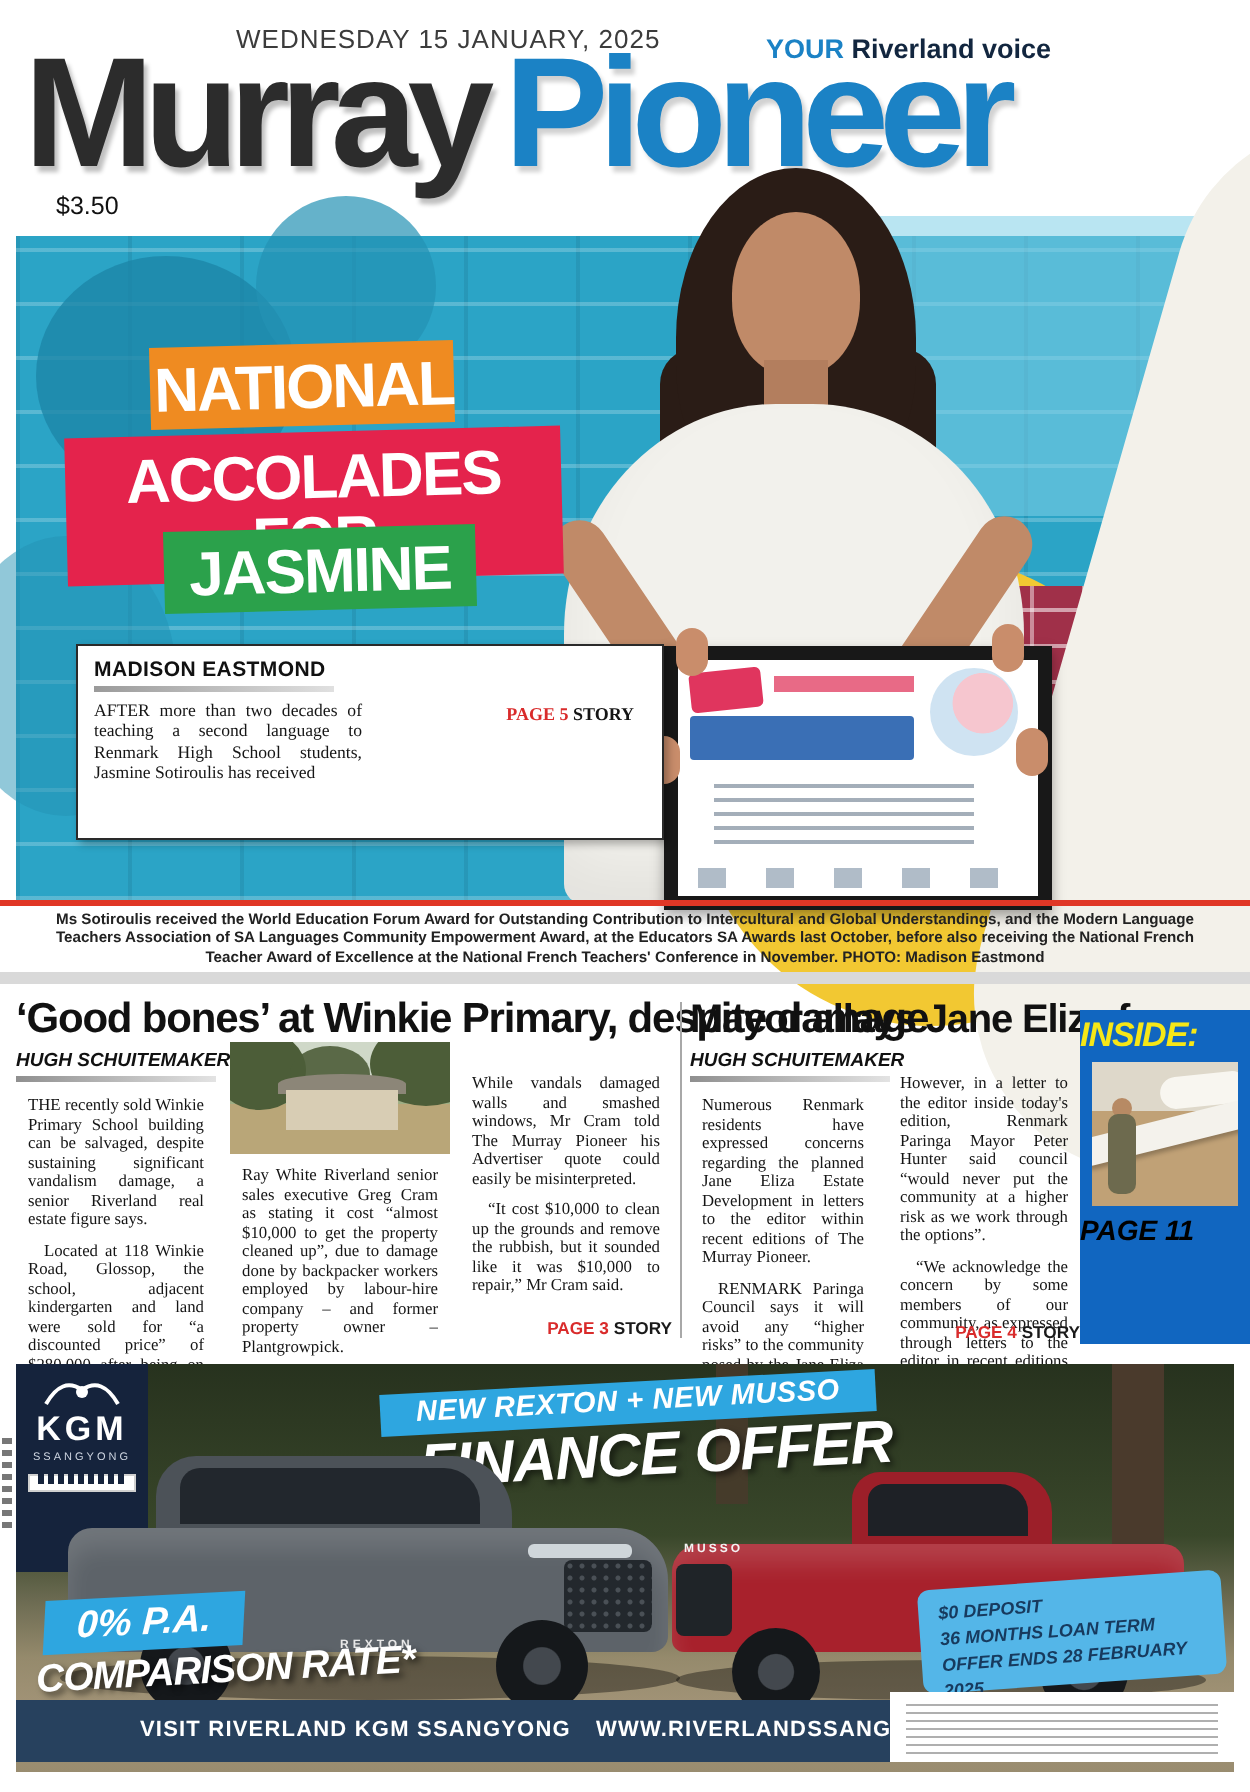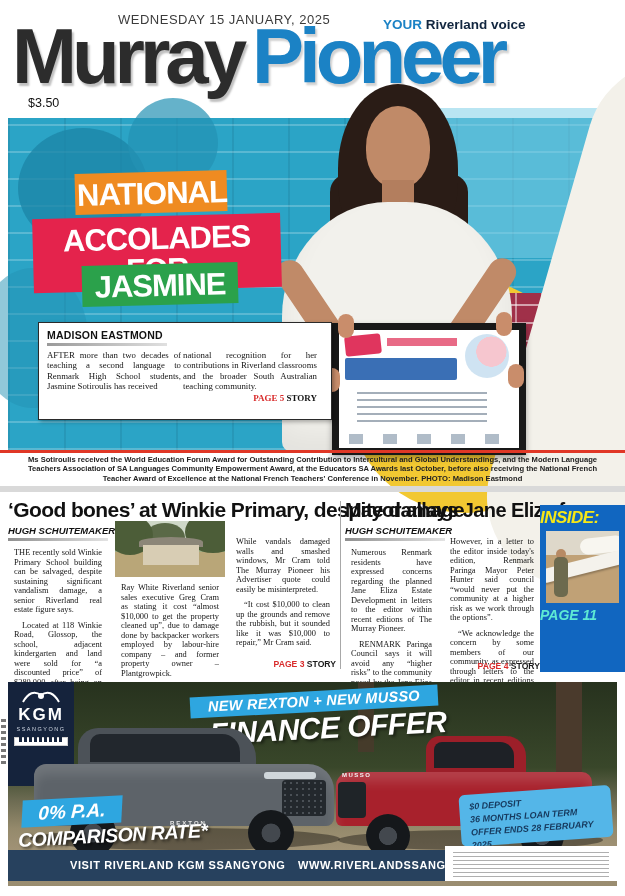--- a/index.html
+++ b/index.html
@@ -130,21 +130,21 @@
   .inside-label{color:#f6e717;font-weight:bold;font-style:italic;font-size:17px;letter-spacing:-.5px;}
   .inside-photo{position:relative;margin:3px auto 4px;width:73px;height:72px;overflow:hidden;
      background:linear-gradient(180deg,#ded8ca 0 34%,#c0a176 34% 100%);}
   .wing{position:absolute;left:-8px;top:26px;width:110px;height:14px;background:#f4f2ec;
      transform:rotate(-14deg);border-radius:6px;box-shadow:0 2px 2px rgba(0,0,0,.25);}
   .fuselage{position:absolute;left:34px;top:6px;width:44px;height:16px;background:#f8f6f0;
      border-radius:10px;transform:rotate(-6deg);}
   .pilot{position:absolute;left:8px;top:26px;width:14px;height:40px;background:#6d6a4e;border-radius:5px;}
   .pilot-head{position:absolute;left:10px;top:18px;width:10px;height:10px;border-radius:50%;background:#b78a64;}
   .inside-title{color:#fff;font-weight:bold;font-size:15px;line-height:15.5px;letter-spacing:-.5px;}
-  .inside-page{color:#5eead4;font-weight:bold;font-style:italic;font-size:14px;margin-top:2px;}
+  .inside-page{color:#000000;font-weight:bold;font-style:italic;font-size:14px;margin-top:2px;}
 
   
   .ad{position:absolute;left:8px;top:682px;width:609px;height:204px;overflow:hidden;
      background:linear-gradient(180deg,#27321e 0%,#39472a 42%,#6c6b52 58%,#958a6c 72%,#a39478 85%,#998c6f 100%);}
   .trunk{position:absolute;width:26px;background:#4a3a2c;top:0;}
   .tk1{left:548px;height:95px;} .tk2{left:350px;height:70px;width:16px;opacity:.8;}
   .kgm{position:absolute;left:0;top:0;width:66px;height:104px;background:#15233c;text-align:center;
      box-sizing:border-box;padding-top:4px;}
   .kgm-emblem{width:40px;height:18px;display:block;margin:0 auto;}
   .kgm-name{color:#fff;font-weight:bold;font-size:17px;letter-spacing:2px;margin-top:1px;}
@@ -254,21 +254,20 @@
 
     <div class="head-box hb1">NATIONAL</div>
     <div class="head-box hb2">ACCOLADES FOR</div>
     <div class="head-box hb3">JASMINE</div>
 
     <div class="intro-box">
       <div class="intro-byline">MADISON EASTMOND</div>
       <div class="intro-cols">
         <div class="intro-col">AFTER more than two decades of teaching a second language to Renmark High School students, Jasmine Sotiroulis has received</div>
         <div class="intro-col">
-          <span>national recognition for her contributions in Riverland classrooms and the broader South Australian teaching community.</span>
           <div class="intro-pageref"><span class="ref-red">PAGE 5</span><span> STORY</span></div>
         </div>
       </div>
     </div>
   </section>
 
   <div class="red-rule"></div>
   <p class="caption">Ms Sotiroulis received the World Education Forum Award for Outstanding Contribution to Intercultural and Global Understandings, and the Modern Language Teachers Association of SA Languages Community Empowerment Award, at the Educators SA Awards last October, before also receiving the National French Teacher Award of Excellence at the National French Teachers' Conference in November. PHOTO: Madison Eastmond</p>
   <div class="gray-bar"></div>
 

